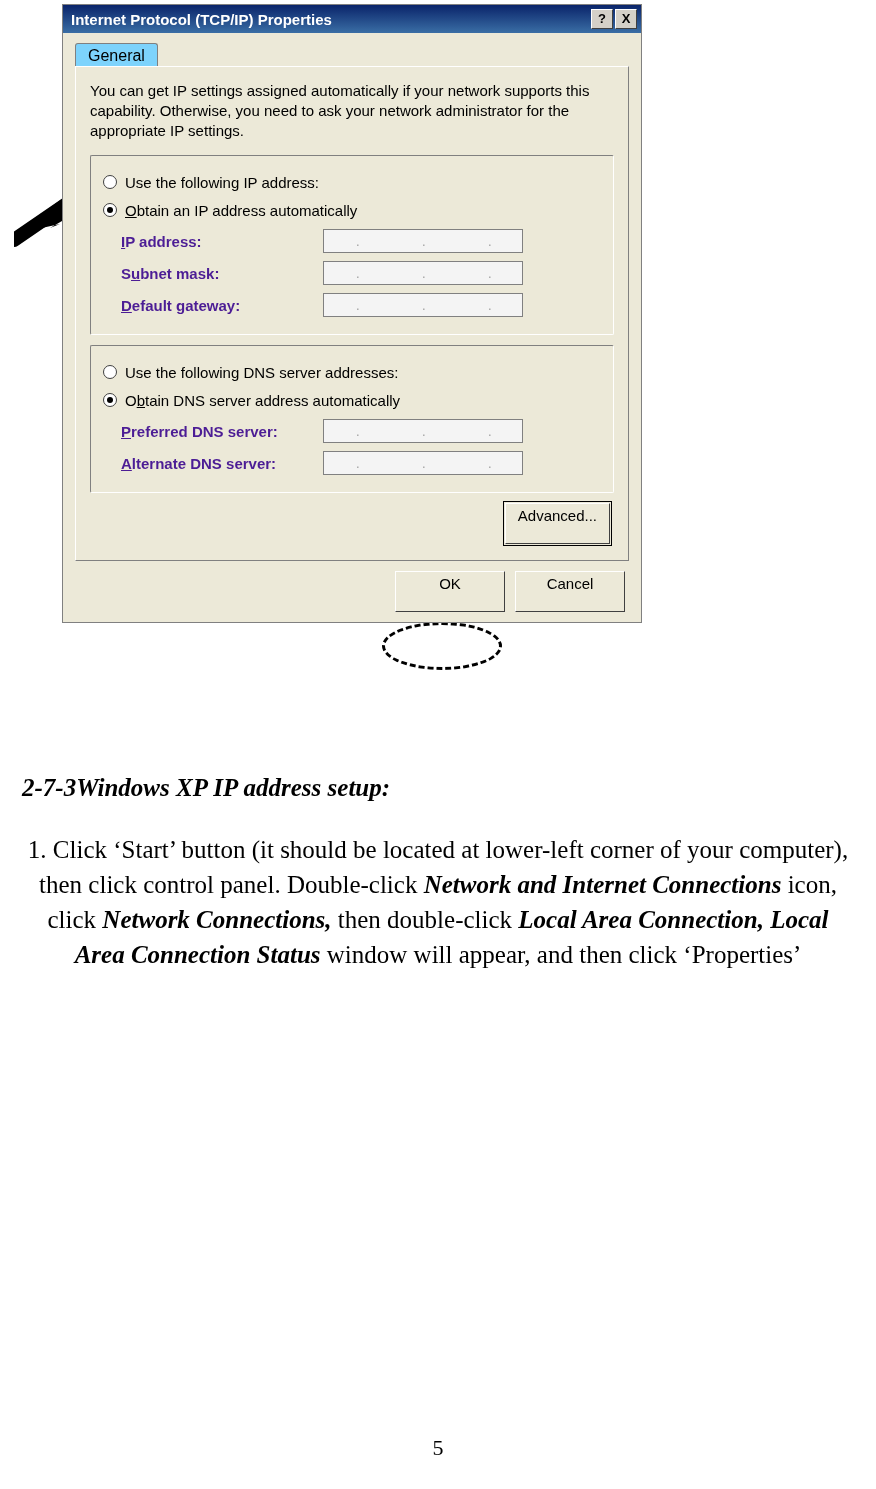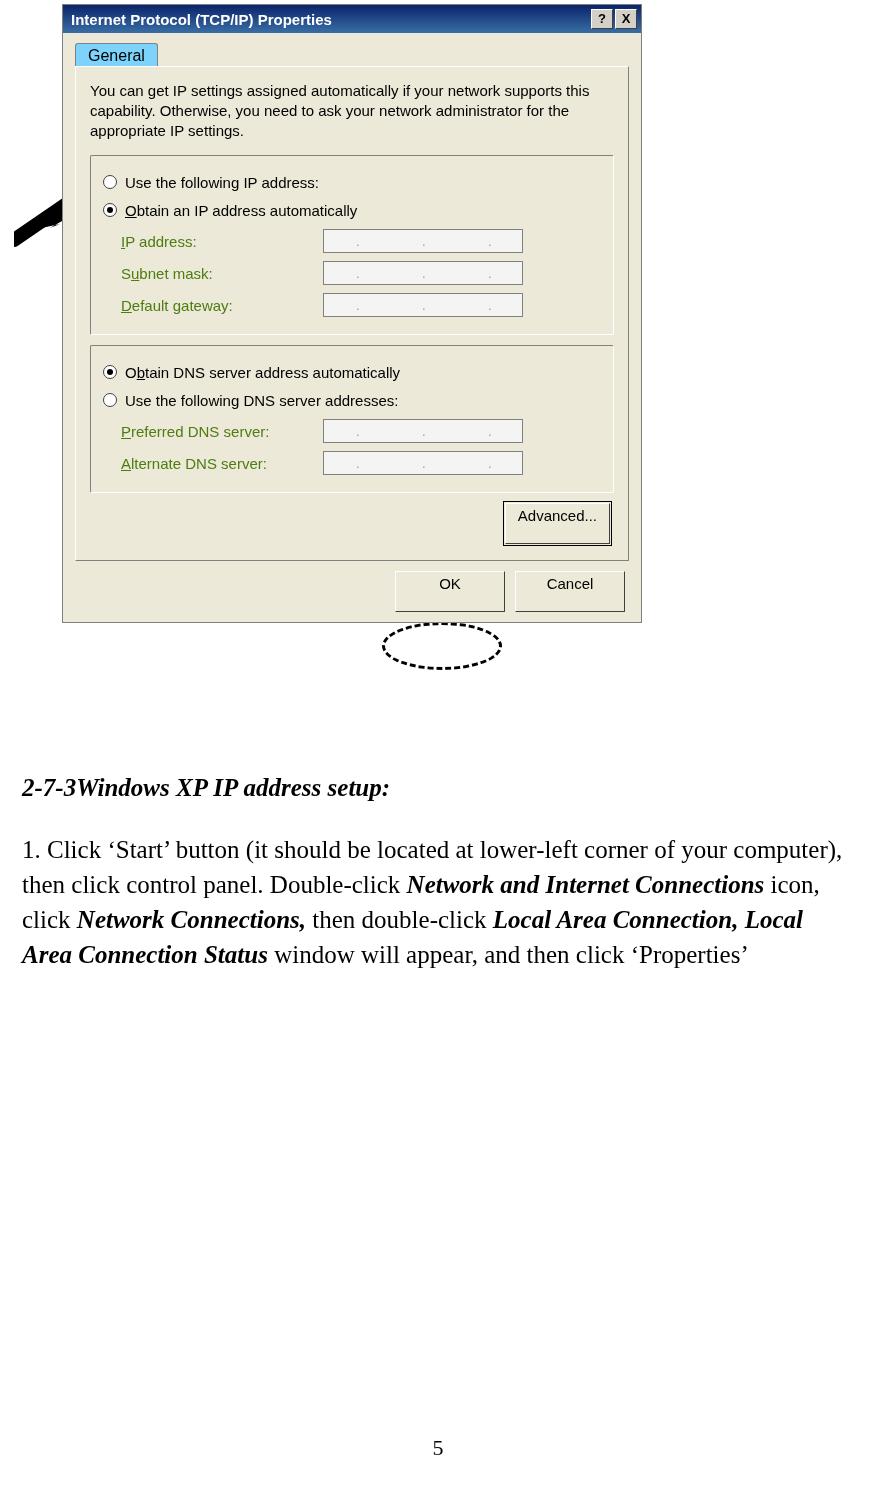--- a/index.html
+++ b/index.html
@@ -125,23 +125,24 @@
     border-radius: 50%;
   }
   .field-row {
     display: flex;
     align-items: center;
     height: 30px;
     margin: 2px 0;
   }
   .field-row .lbl {
     width: 220px;
-    color: #4d7c0f;
+    color: #4c1d95;
     font-size: 15px;
     padding-left: 18px;
+    font-weight: bold;
   }
   .lbl u { text-decoration: underline; }
   .opt-row u { text-decoration: underline; }
   .ip-input {
     width: 200px; height: 24px;
     border: 1px solid #808080;
     background: #f4f4f4;
     display: flex;
     align-items: center;
     justify-content: space-around;
@@ -191,20 +192,21 @@
   .doc-heading {
     font-style: italic;
     font-weight: bold;
     font-size: 25px;
     margin: 0 0 30px 0;
   }
   .doc-para {
     font-size: 25px;
     line-height: 35px;
     margin: 0;
+    text-align: center;
   }
   .doc-para .bi { font-weight: bold; font-style: italic; }
   .page-num {
     position: absolute;
     bottom: 32px;
     left: 0; right: 0;
     text-align: center;
     font-size: 22px;
   }
   .ok-ellipse{
@@ -288,28 +290,28 @@
               <div class="ip-input">
                   <span>.</span>
                   <span>.</span>
                   <span>.</span>
                 </div>
             </div>
           </div>
 
           <div class="groupbox">
             <div class="opt-row">
+              <span class="radio"></span>
+              <span>Use the following DNS server addresses:</span>
+            </div>
+            <div class="opt-row">
               <span class="radio">
                   <span class="dot"></span>
                 </span>
               <span>O<u>b</u>tain DNS server address automatically</span>
-            </div>
-            <div class="opt-row">
-              <span class="radio"></span>
-              <span>Use the following DNS server addresses:</span>
             </div>
             <div class="field-row">
               <span class="lbl"><u>P</u>referred DNS server:</span>
               <div class="ip-input">
                   <span>.</span>
                   <span>.</span>
                   <span>.</span>
                 </div>
             </div>
             <div class="field-row">

